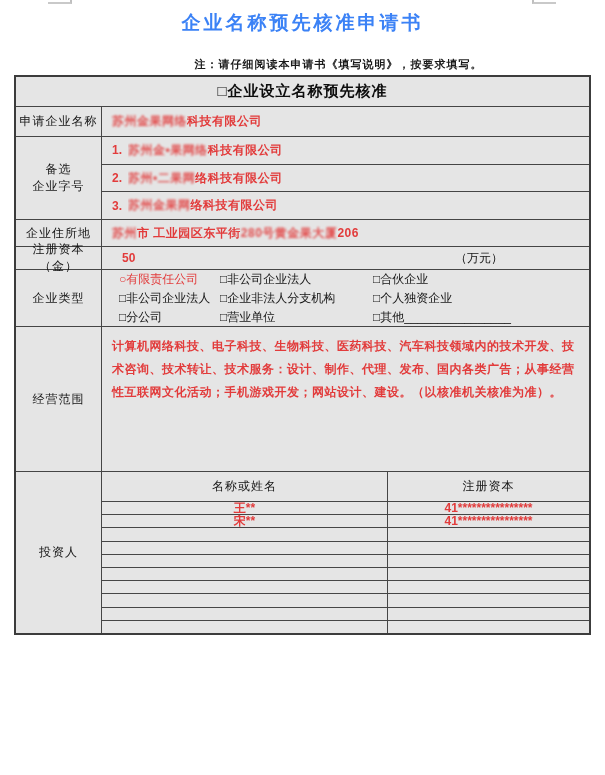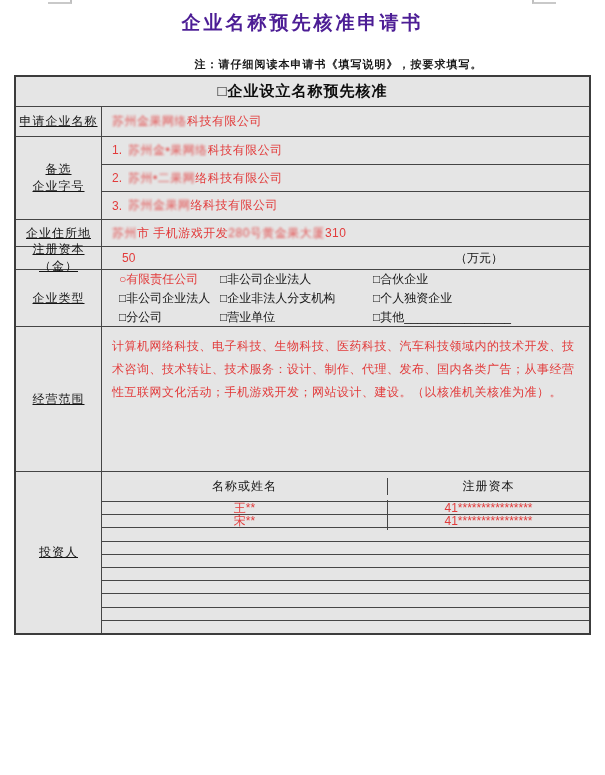--- a/index.html
+++ b/index.html
@@ -7,44 +7,44 @@
   body { font-family:"Liberation Sans","DejaVu Sans",sans-serif; color:#161616; }
   .sheet { position:relative; width:605px; height:775px; background:#ffffff; overflow:hidden; }
 
   
   .crop-left  { position:absolute; top:-2px; left:48px;  width:24px; height:6px;
                 border-bottom:2px solid #c9c9c9; border-right:2px solid #bfbfbf; }
   .crop-right { position:absolute; top:-2px; left:532px; width:24px; height:6px;
                 border-bottom:2px solid #c9c9c9; border-left:2px solid #bfbfbf; }
 
   .doc-title { position:absolute; top:10px; left:0; width:100%; text-align:center;
-               font-size:19px; font-weight:bold; letter-spacing:3px; color:#4c1d95; }
+               font-size:19px; font-weight:bold; letter-spacing:3px; color:#3b82f6; }
   .doc-note  { position:absolute; top:57px; left:0; width:100%; text-align:center;
                font-size:11px; font-weight:bold; letter-spacing:1px; color:#1a1a1a;margin-left:36px; }
 
   .form-table { position:absolute; top:75px; left:14px; width:577px; height:560px;
                 border:2px solid #3c3c3c; display:flex; flex-direction:column; background:#e5e5e5; }
 
   .trow { display:flex; border-bottom:1px solid #454545; min-height:0; }
   .trow:last-child { border-bottom:none; }
 
   .label-cell { flex:0 0 86px; width:86px; border-right:1px solid #454545;
                 display:flex; flex-direction:column; align-items:center; justify-content:center;
-                font-size:12px; letter-spacing:1px; color:#151515; text-align:center; line-height:17px;text-decoration:underline; }
+                font-size:12px; letter-spacing:1px; color:#151515; text-align:center; line-height:17px; }
   .value-cell { flex:1; min-width:0; display:flex; align-items:center; }
 
   .h30 { flex:0 0 30px; } .h83 { flex:0 0 83px; } .h27 { flex:0 0 27px; }
   .h23 { flex:0 0 23px; } .h57 { flex:0 0 57px; } .h145 { flex:0 0 145px; }
   .grow { flex:1 1 auto; }
 
   .section-header { flex:0 0 30px; display:flex; align-items:center; justify-content:center;
                     font-size:15px; font-weight:bold; letter-spacing:1px; color:#0d0d0d;
                     border-bottom:1px solid #454545; }
 
-  .red { color:#e23b3b; font-weight:400; }
+  .red { color:#e23b3b; font-weight:700; }
   .blur { filter:blur(1px); opacity:.88; }
 
   .val-line { padding-left:10px; font-size:12px; letter-spacing:.5px; white-space:nowrap; overflow:hidden; }
 
   
   .alt-col { flex-direction:column; align-items:stretch; }
   .alt-row { flex:1; display:flex; align-items:center; border-bottom:1px solid #454545; }
   .alt-row:last-child { border-bottom:none; }
   .alt-no { margin-left:10px; margin-right:6px; font-size:12px; }
 
@@ -58,21 +58,21 @@
   .type-opt { white-space:nowrap; overflow:hidden; color:#151515; }
   .type-opt.sel { color:#e23b3b; font-weight:400; }
 
   
   .scope-cell { align-items:flex-start; }
   .scope-text { padding:8px 10px 0 10px; font-size:12px; line-height:23px; letter-spacing:.5px;
                 text-align:left; }
 
   
   .inv-wrap { flex-direction:column; align-items:stretch; }
-  .inv-row { display:flex; border-bottom:1px solid #454545; min-height:0;align-items:center; }
+  .inv-row { display:flex; border-bottom:1px solid #454545; min-height:0; }
   .inv-row:last-child { border-bottom:none; }
   .inv-header { flex:0 0 30px; }
   .inv-data { flex:1 1 0; }
   .inv-name { flex:0 0 286px; width:286px; border-right:1px solid #454545;
               display:flex; align-items:center; justify-content:center; font-size:12px; }
   .inv-num  { flex:1; display:flex; align-items:center; justify-content:center; font-size:12px; }
   .inv-head-txt { color:#151515; letter-spacing:1px; }
 </style>
 </head>
 <body>
@@ -122,21 +122,21 @@
             <span class="blur">苏州金果网</span><span>络科技有限公司</span>
           </span>
         </div>
       </div>
     </div>
 
     <div class="trow h27">
       <div class="label-cell">企业住所地</div>
       <div class="value-cell">
         <div class="val-line red">
-          <span class="blur">苏州</span><span>市 手机游戏开发</span><span class="blur">280号黄金果大厦</span><span>310</span>
+          <span class="blur">苏州</span><span>市 工业园区东平街</span><span class="blur">280号黄金果大厦</span><span>206</span>
         </div>
       </div>
     </div>
 
     <div class="trow h23">
       <div class="label-cell">注册资本（金）</div>
       <div class="value-cell">
         <span class="capital-val red">50</span>
         <span class="capital-unit">（万元）</span>
       </div>

